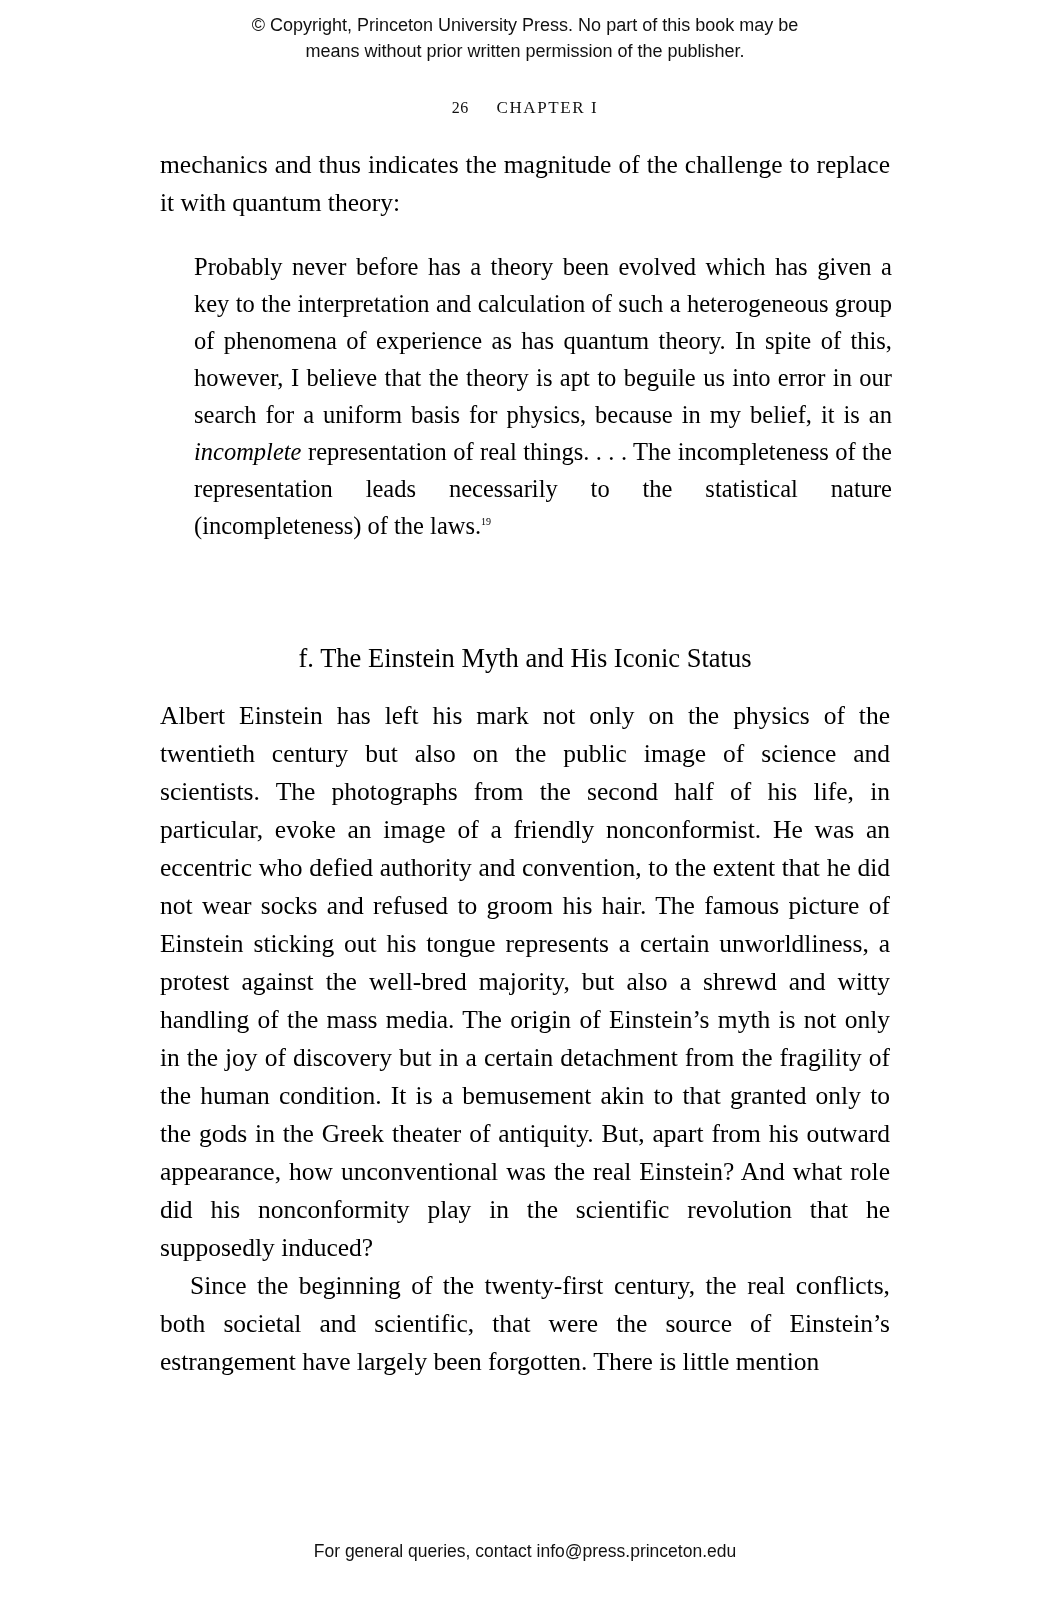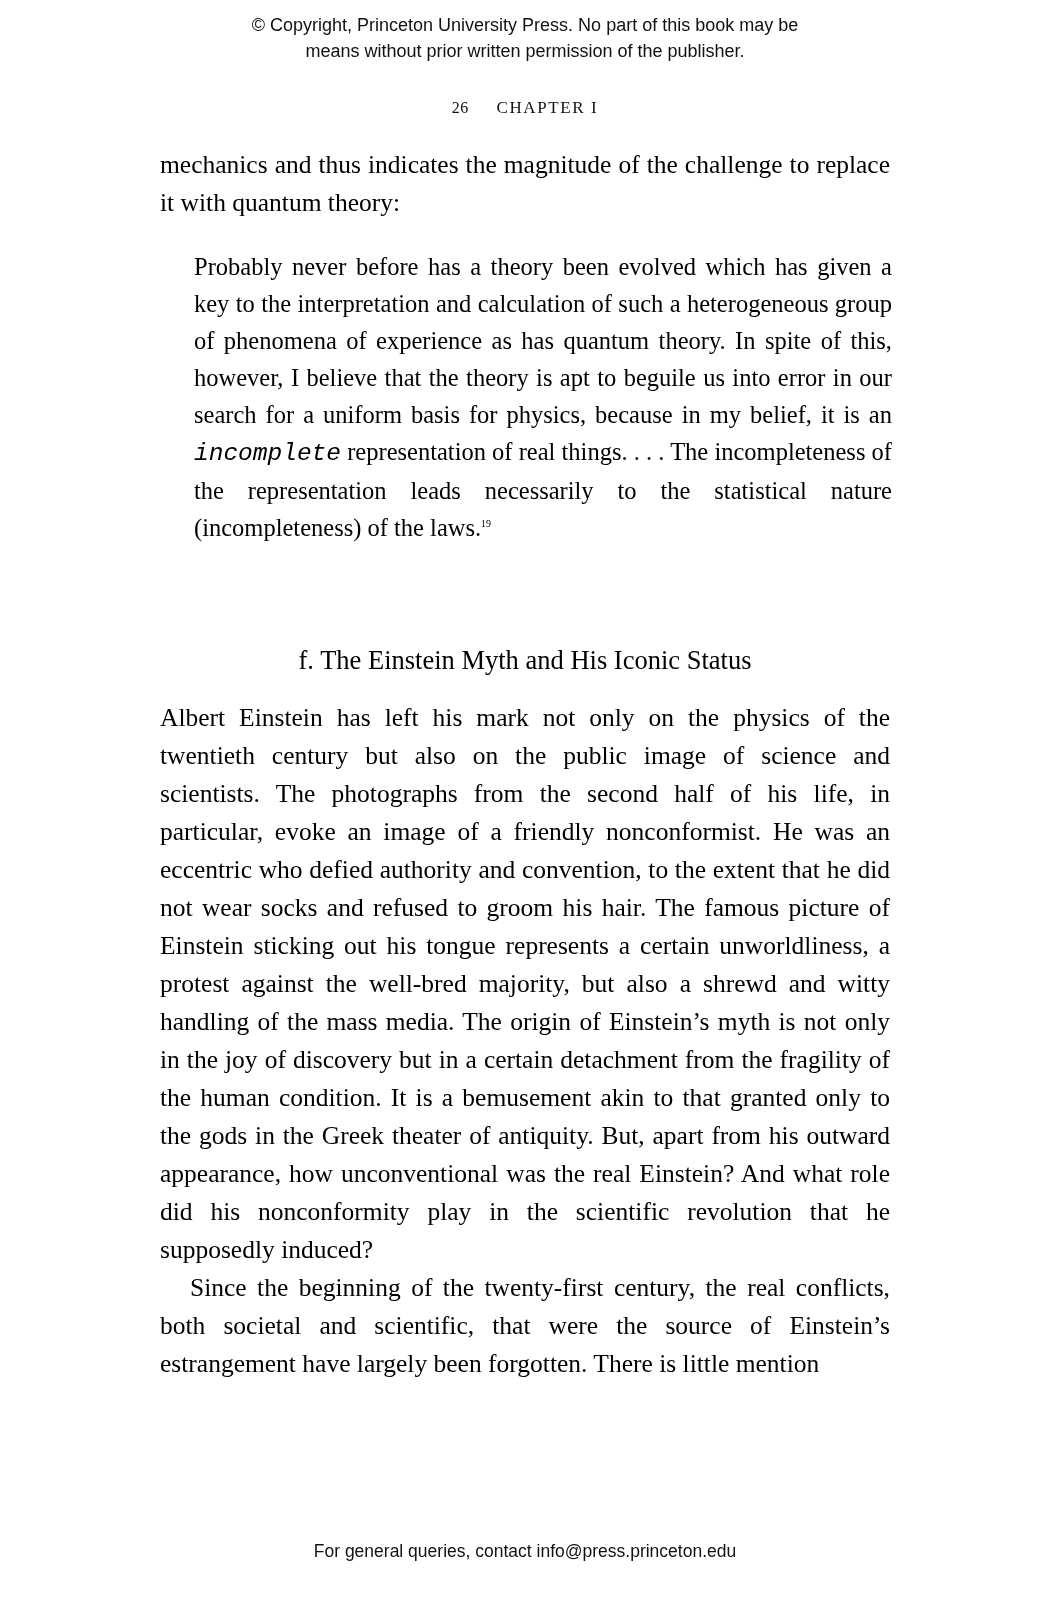--- a/index.html
+++ b/index.html
@@ -86,21 +86,20 @@
     font-weight: normal;
     line-height: 34px;
   }
   sup {
     font-size: 10px;
     vertical-align: super;
     line-height: 0;
   }
   em {
     font-style: italic;
-    font-family: Liberation Mono, monospace;
   }
   .footer-note {
     position: absolute;
     bottom: 38px;
     left: 0;
     width: 1050px;
     text-align: center;
     font-family: Liberation Sans, sans-serif;
     font-size: 17.5px;
     color: #111111;

